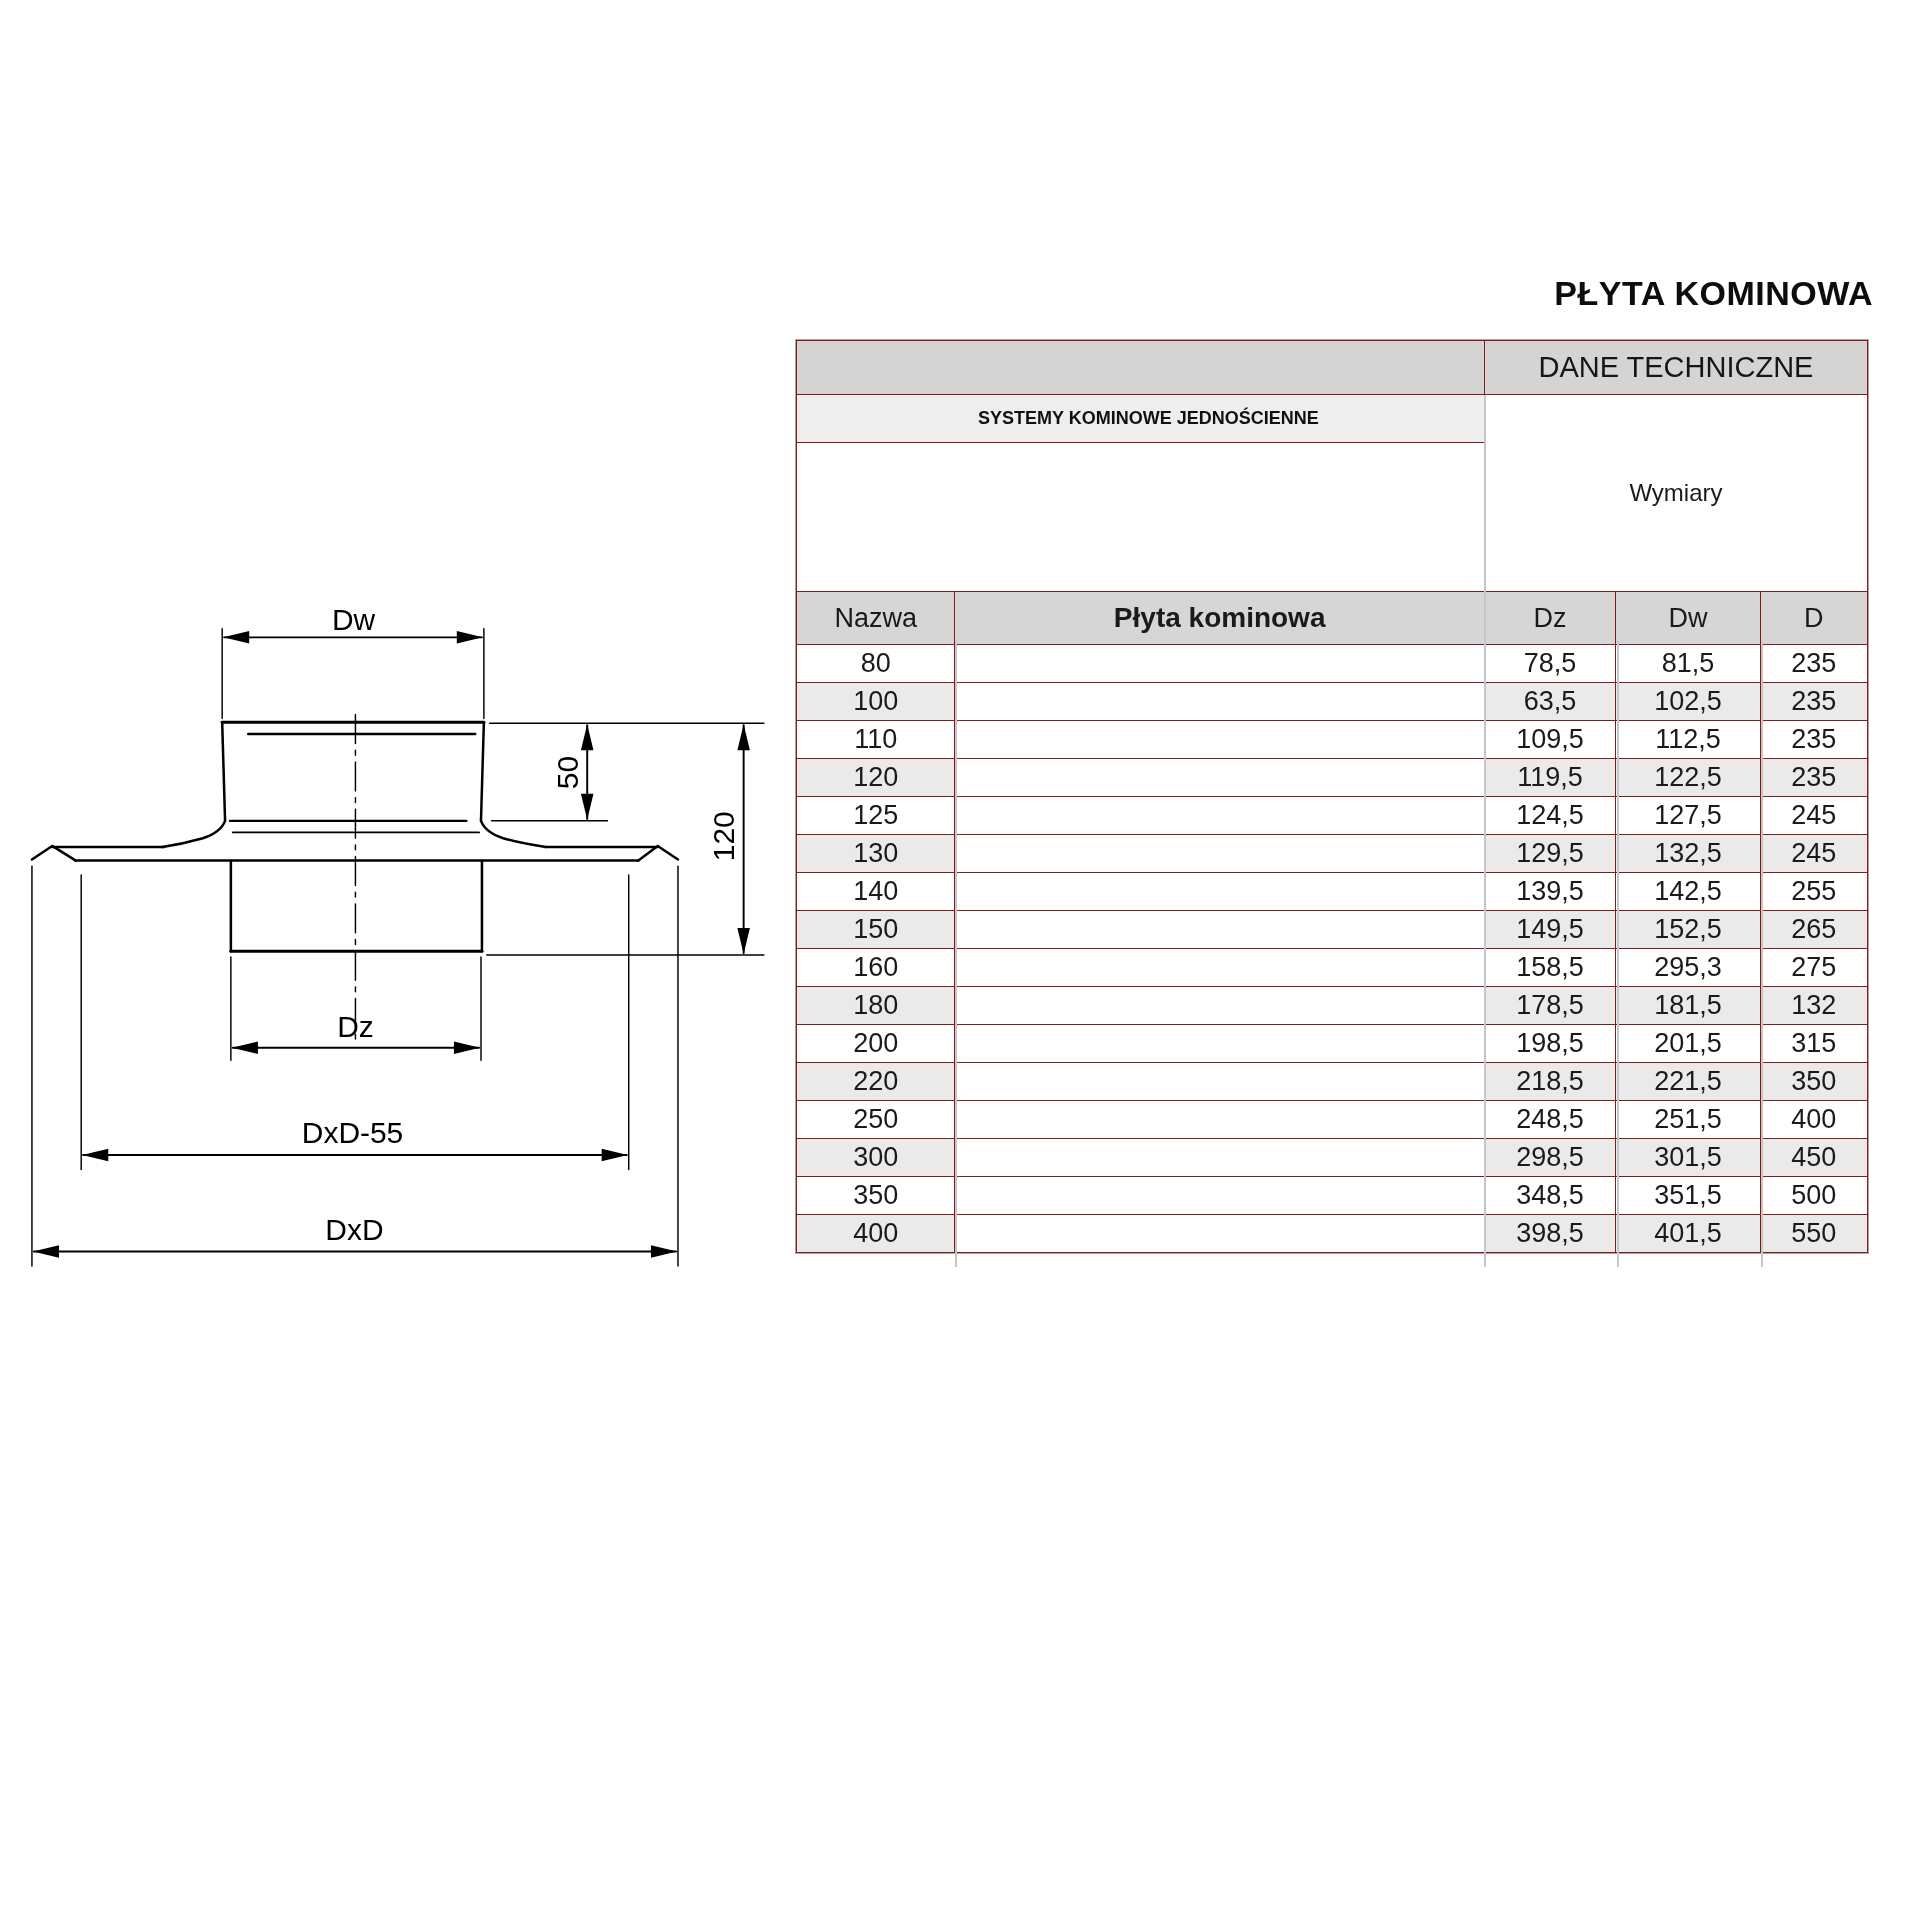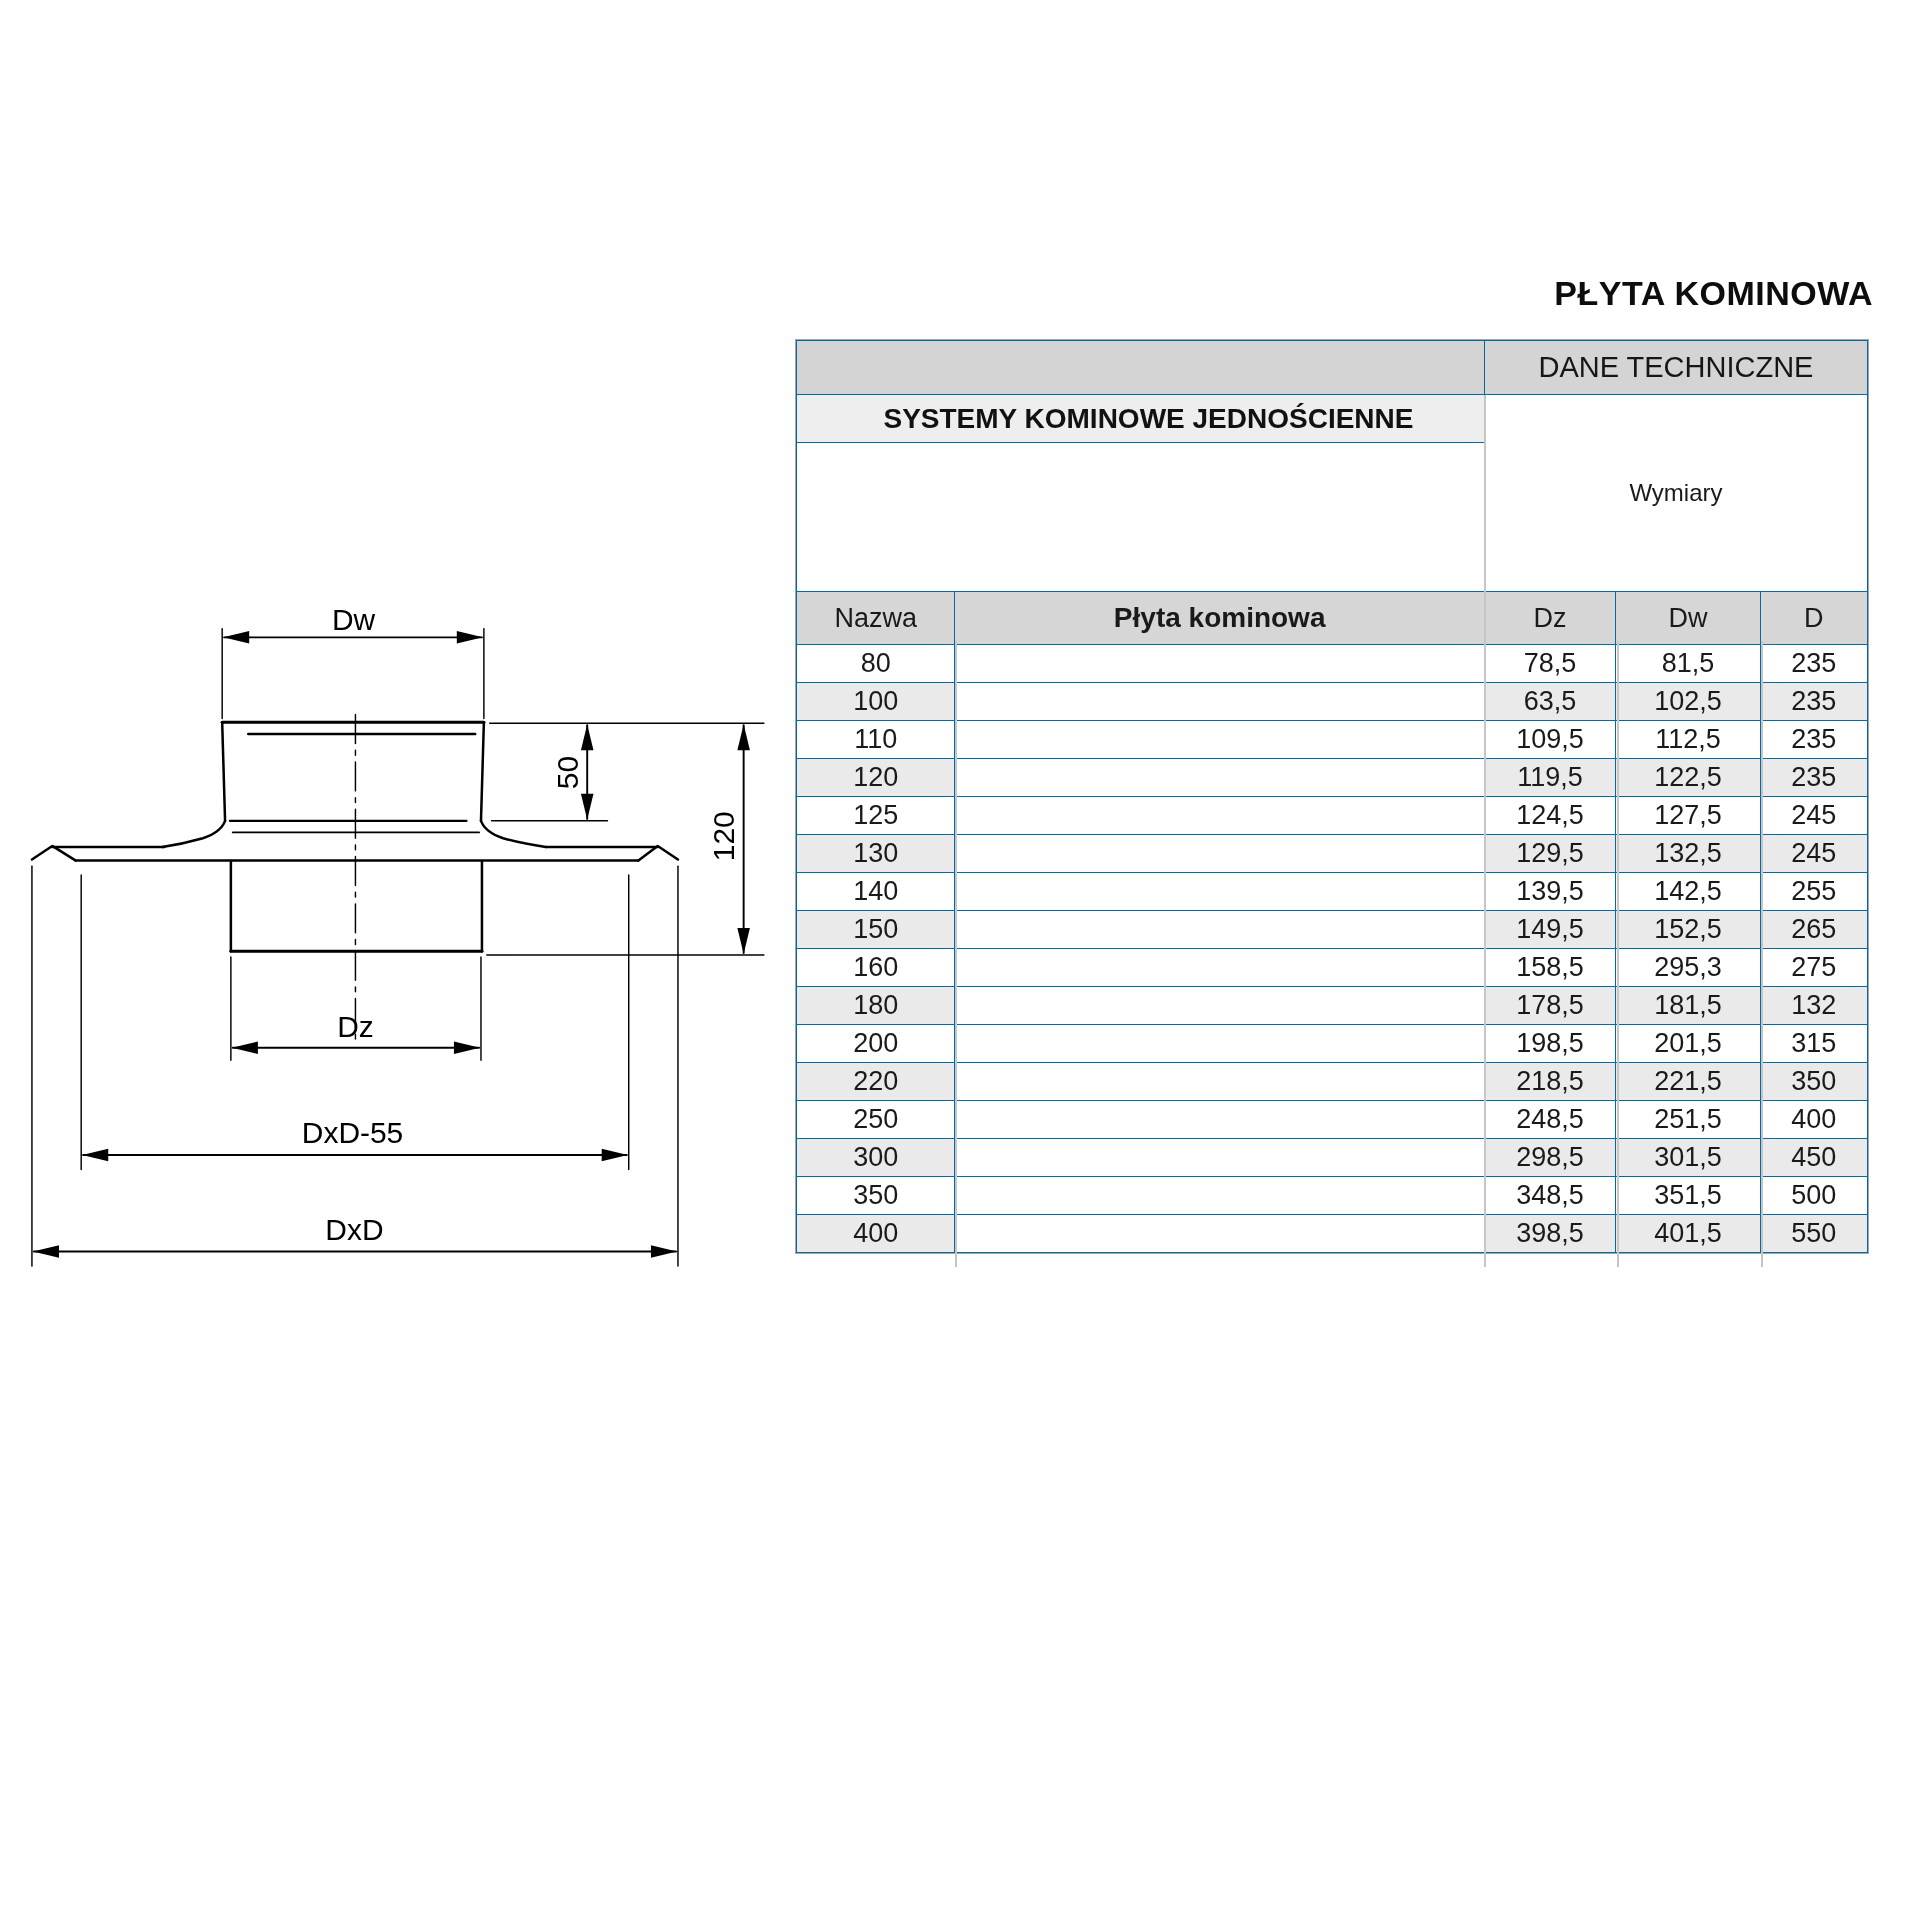--- a/index.html
+++ b/index.html
@@ -11,26 +11,26 @@
   
   .page-title{
     position:absolute;top:274px;right:58px;
     font-size:34px;font-weight:bold;letter-spacing:0.5px;color:#0d0d0d;
   }
   
   .table-wrap{position:absolute;left:795px;top:339px;}
   table.spec{
     border-collapse:separate;border-spacing:1.9px;
     table-layout:fixed;width:1074px;
-    border:1.9px solid #a6a6a6;background:#0369a1;
+    border:1.9px solid #a6a6a6;background:#7f1d1d;
   }
   col.c1{width:157px}col.c2{width:527px}col.c3{width:130px}col.c4{width:143px}col.c5{width:106px}
   td{padding:0;text-align:center;vertical-align:middle;overflow:hidden;}
   td.band1{background:#d4d4d4;height:53px;font-size:29px;color:#161616;}
-  td.band2{background:#eeeeee;height:47px;font-size:28px;font-weight:bold;color:#111;padding-left:16px;}
+  td.band2{background:#eeeeee;height:47px;font-size:18px;font-weight:bold;color:#111;padding-left:16px;}
   td.wymiary{background:#ffffff;font-size:24px;}
   td.spacer{background:#ffffff;height:148px;}
   td.hcell{background:#d6d6d6;height:52px;font-size:27px;}
   td.hcell.product{font-size:28px;font-weight:bold;}
   tr.data td{height:37px;font-size:27px;background:#ffffff;}
   tr.data.alt .c-name,tr.data.alt .c-dz,tr.data.alt .c-dw,tr.data.alt .c-d{background:#eaeaea;}
   
   .vrule{position:absolute;width:1.9px;background:#c6c6c6;pointer-events:none;}
   .vr1{left:160px;top:302px;height:626px;}
   .vr2{left:689px;top:56px;height:872px;}

